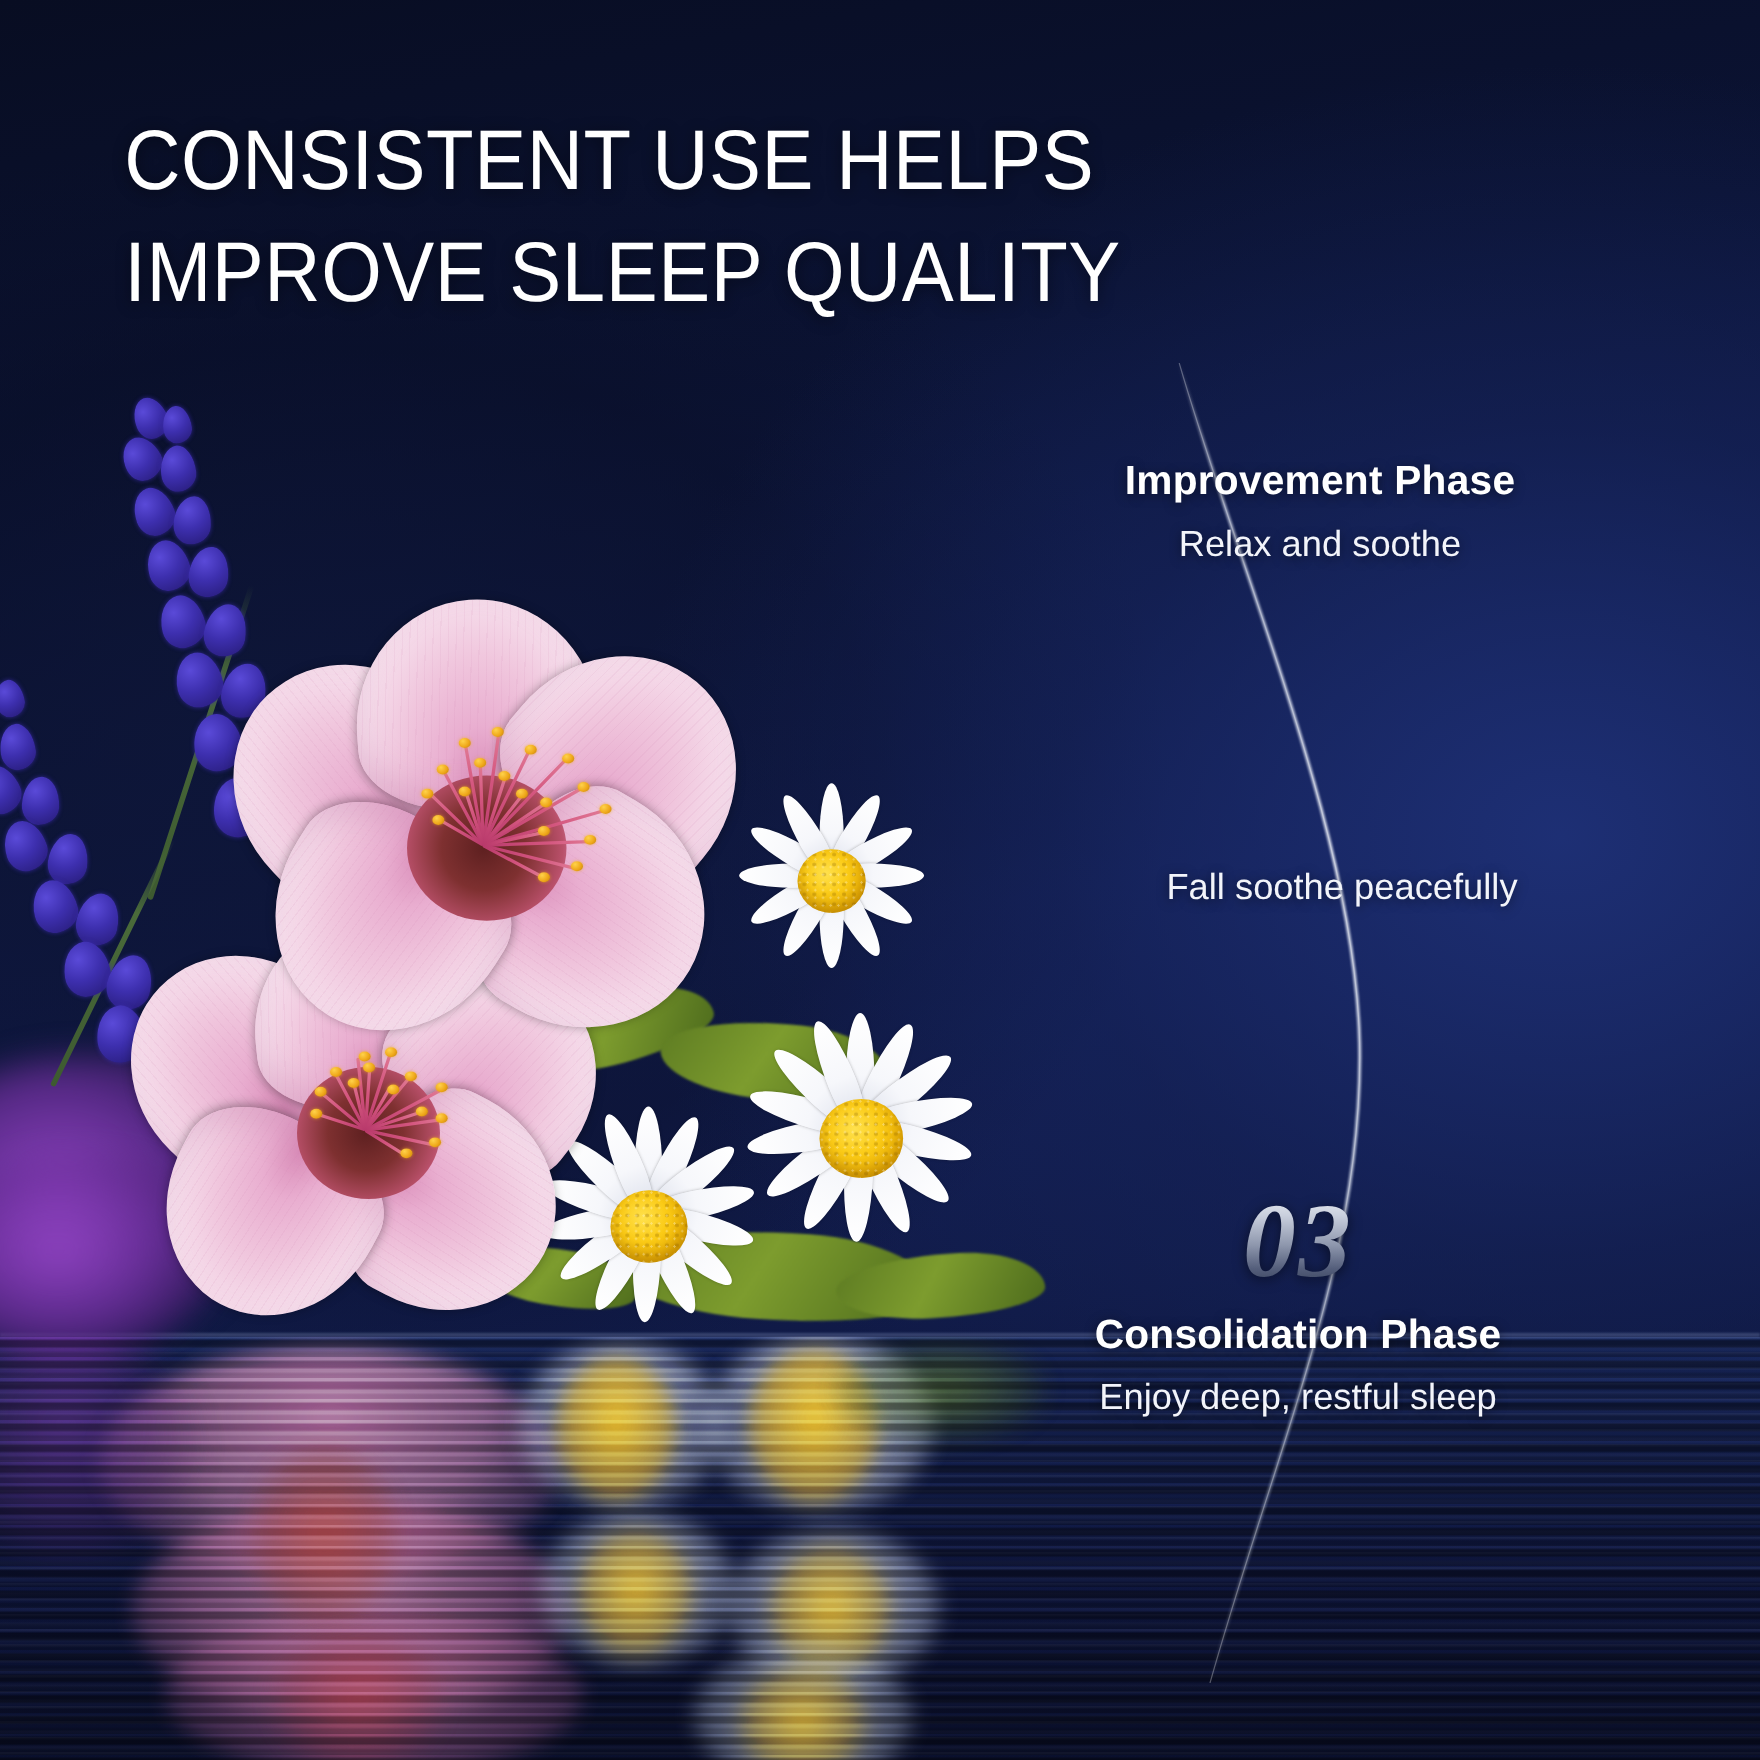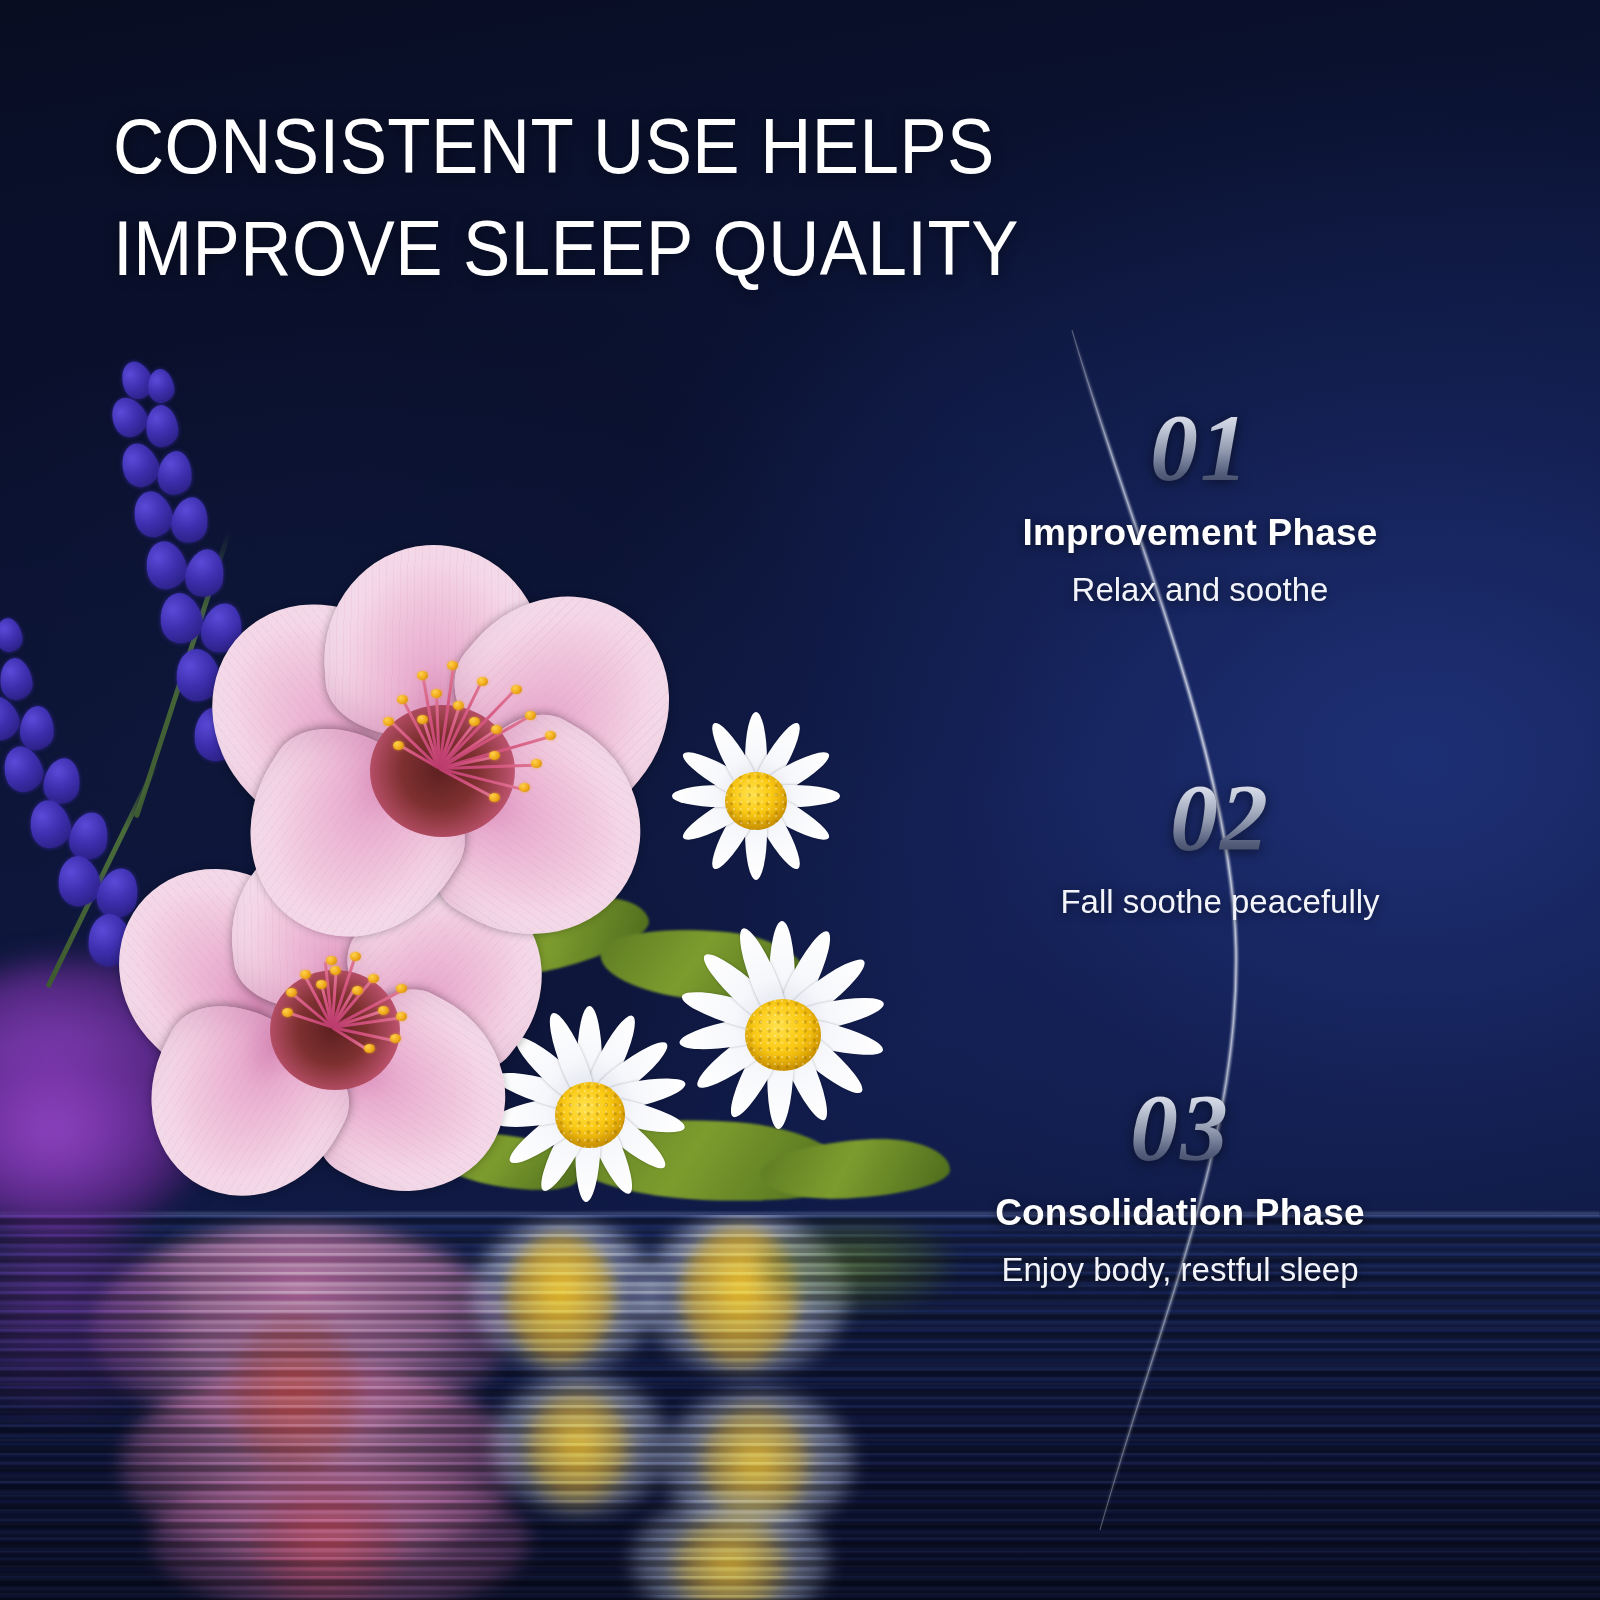--- a/index.html
+++ b/index.html
@@ -441,37 +441,35 @@
   </svg>
 
   <h1 class="headline">
     <span class="hl-line">CONSISTENT USE HELPS</span>
     <span class="hl-line">IMPROVE SLEEP QUALITY</span>
   </h1>
 
   <div class="steps">
 
     <div class="step" id="s1">
-      <div class="step-num">01</div>
       <div class="step-title">Improvement Phase</div>
       <div class="step-desc">
         <span>Relax and soothe</span>
       </div>
     </div>
 
     <div class="step" id="s2">
-      <div class="step-num">02</div>
       <div class="step-desc">
         <span>Fall soothe peacefully</span>
       </div>
     </div>
 
     <div class="step" id="s3">
       <div class="step-num">03</div>
       <div class="step-title">Consolidation Phase</div>
       <div class="step-desc">
-        <span>Enjoy body, restful sleep</span>
+        <span>Enjoy deep, restful sleep</span>
       </div>
     </div>
 
   </div>
 
 </div>
 
 </body></html>

